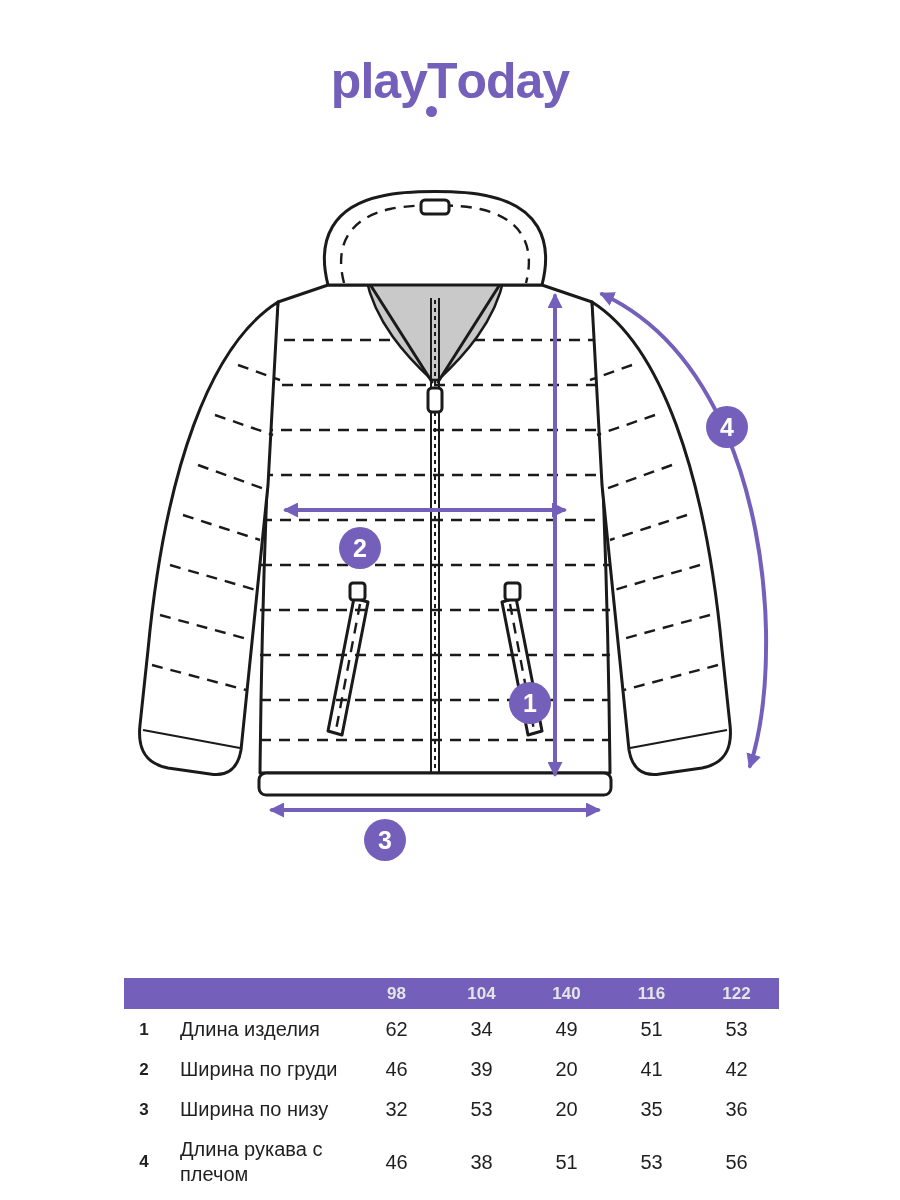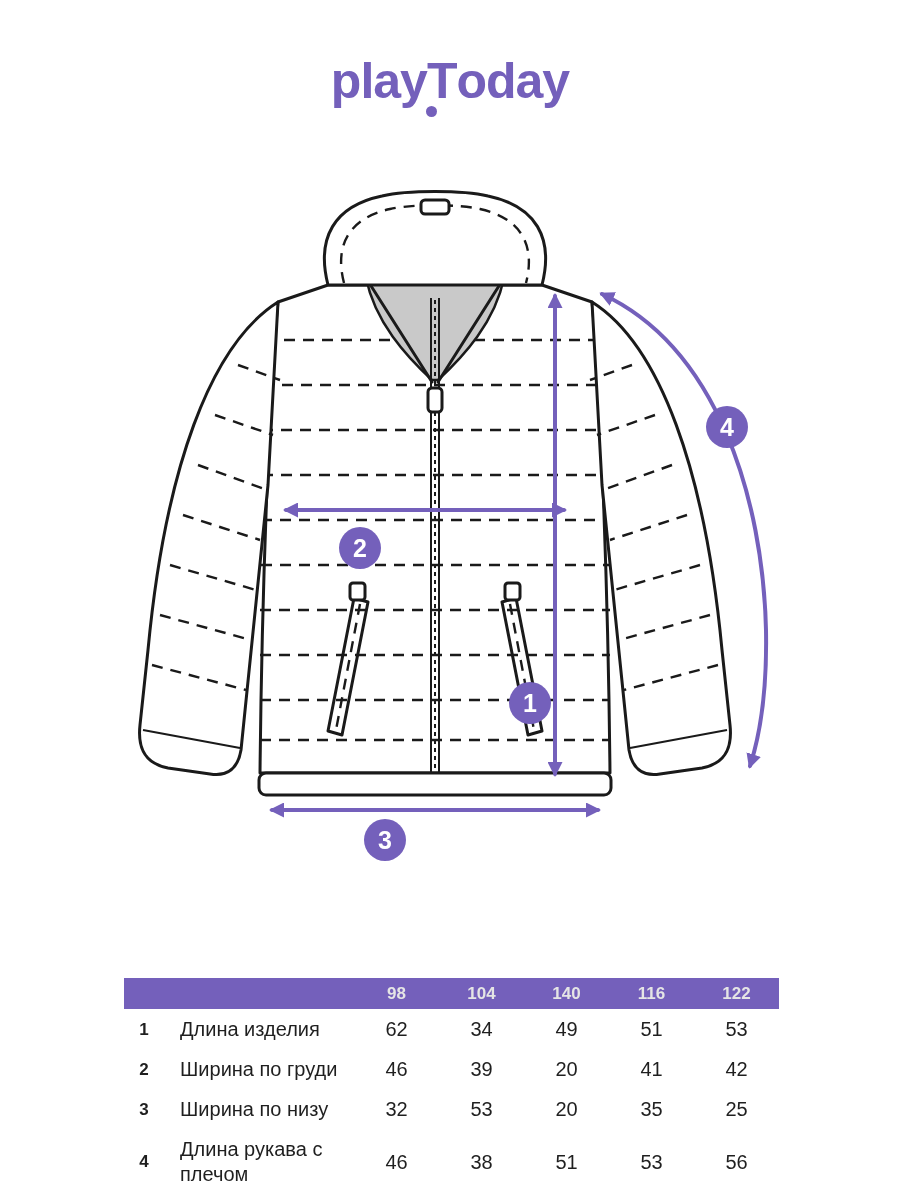--- a/index.html
+++ b/index.html
@@ -183,21 +183,21 @@
         <td>41</td>
         <td>42</td>
       </tr>
       <tr>
         <td class="num">3</td>
         <td class="label">Ширина по низу</td>
         <td>32</td>
         <td>53</td>
         <td>20</td>
         <td>35</td>
-        <td>25</td>
+        <td>36</td>
       </tr>
       <tr>
         <td class="num">4</td>
         <td class="label">Длина рукава с плечом</td>
         <td>46</td>
         <td>38</td>
         <td>51</td>
         <td>53</td>
         <td>56</td>
       </tr>

